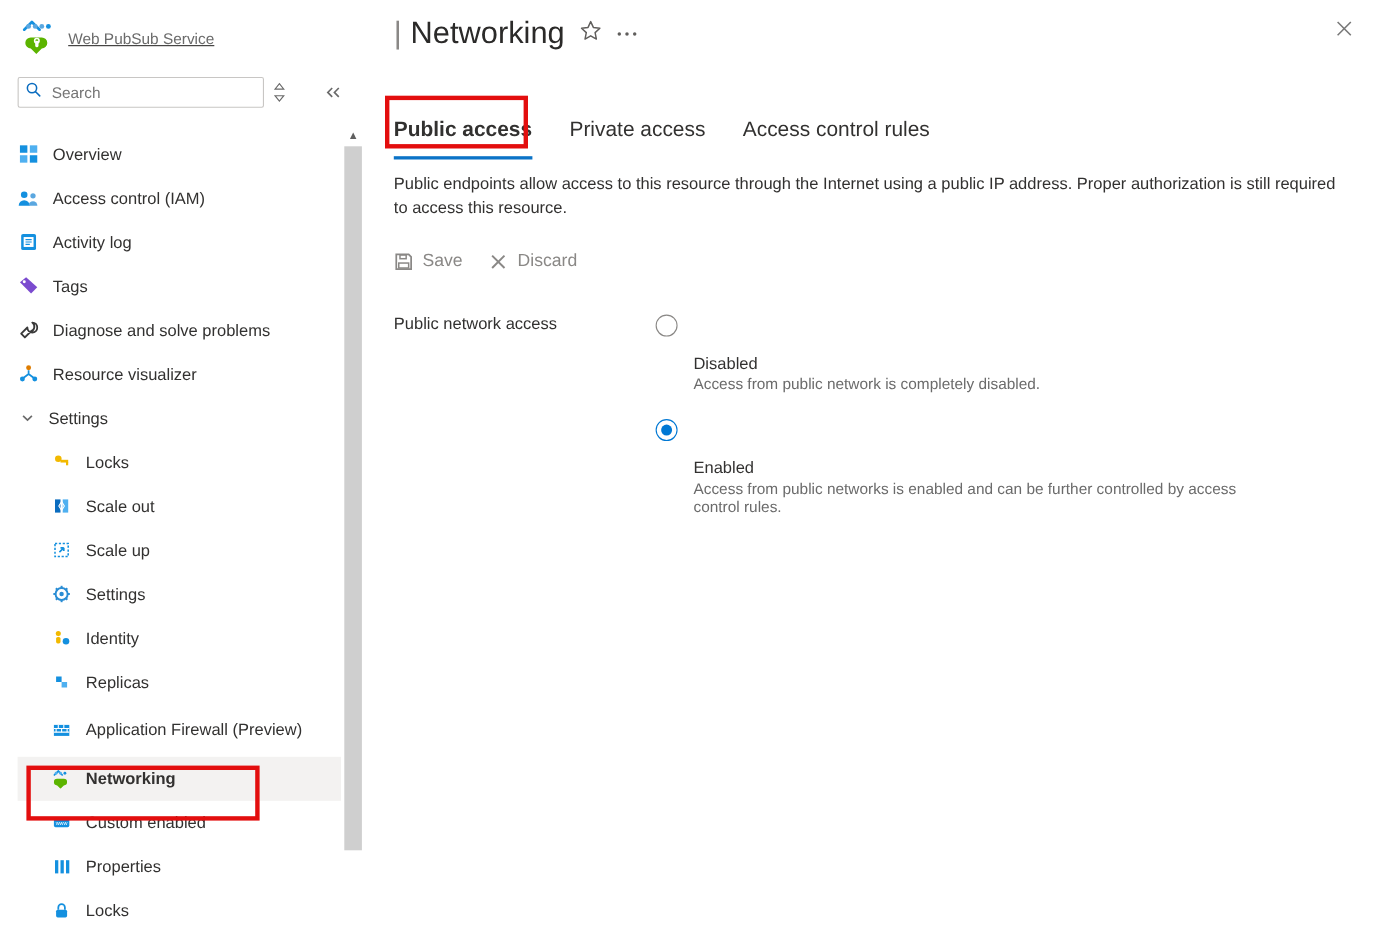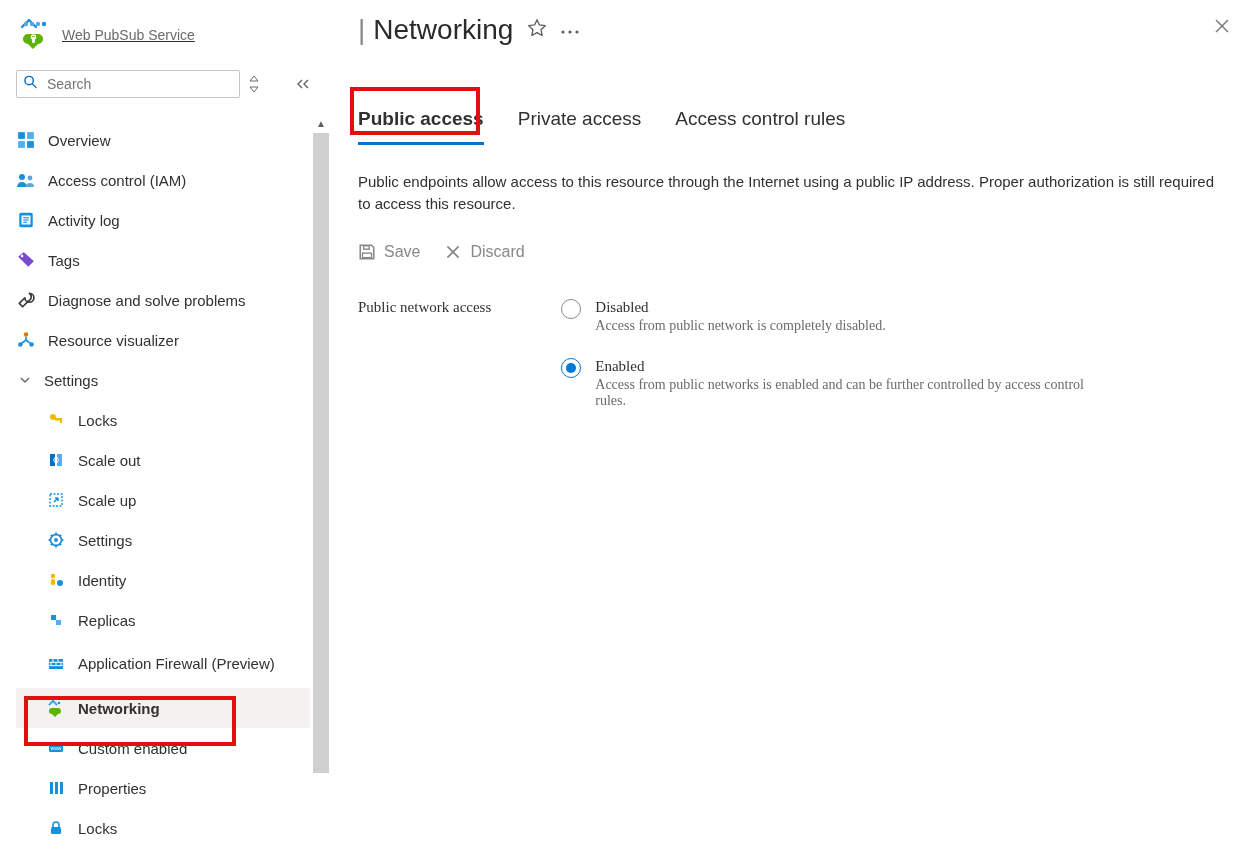--- a/index.html
+++ b/index.html
@@ -93,37 +93,37 @@
 
   .tabs { display:flex; gap: 34px; margin-top: 62px; }
   .tab { font-size: 19px; color: var(--text); padding-bottom: 12px; cursor:pointer; }
   .tab.active { font-weight: 600; border-bottom: 3px solid var(--blue2); }
   .tab-highlight {
     position: absolute; left: 350px; top: 87px; width: 130px; height: 48px;
     border: 4px solid var(--red); pointer-events:none;
   }
 
   .description {
-    margin-top: 26px; font-size: 15px; line-height: 1.45; color: var(--text);
+    margin-top: 12px; font-size: 15px; line-height: 1.45; color: var(--text);
     max-width: 880px;
   }
 
   .toolbar { display:flex; gap: 24px; margin-top: 28px; color:#8a8886; }
   .toolbar .action { display:flex; align-items:flex-start; gap:8px; font-size: 16px; }
 
-  .form { display:flex; gap: 70px; margin-top: 34px; font-family: Liberation Serif, serif; }
+  .form { display:flex; gap: 90px; margin-top: 34px; }
   .form-label { font-size: 15px; }
   .radio-col { display:flex; flex-direction:column; gap: 24px; }
   .radio-row { display:flex; gap: 14px; align-items:flex-start; }
   .radio { width: 20px; height: 20px; border-radius: 50%; border: 1.5px solid #8a8886; position: relative; flex: none; }
   .radio.selected { border-color: var(--blue); }
   .radio.selected::after {
     content:""; position:absolute; inset:0; margin:auto; width:10px; height:10px; border-radius:50%; background: var(--blue);
   }
-  .radio-text .title { font-size: 15px; }
+  .radio-text .title { font-size: 15px; margin-top: 36px; }
   .radio-text .caption { color: #6b6b6b; font-size: 14px; margin-top: 2px; max-width: 520px; }
 </style>
 </head>
 <body>
 
 <div class="root">
 
   <aside class="sidebar">
     <div class="service-header">
       <span class="svc-icon">

